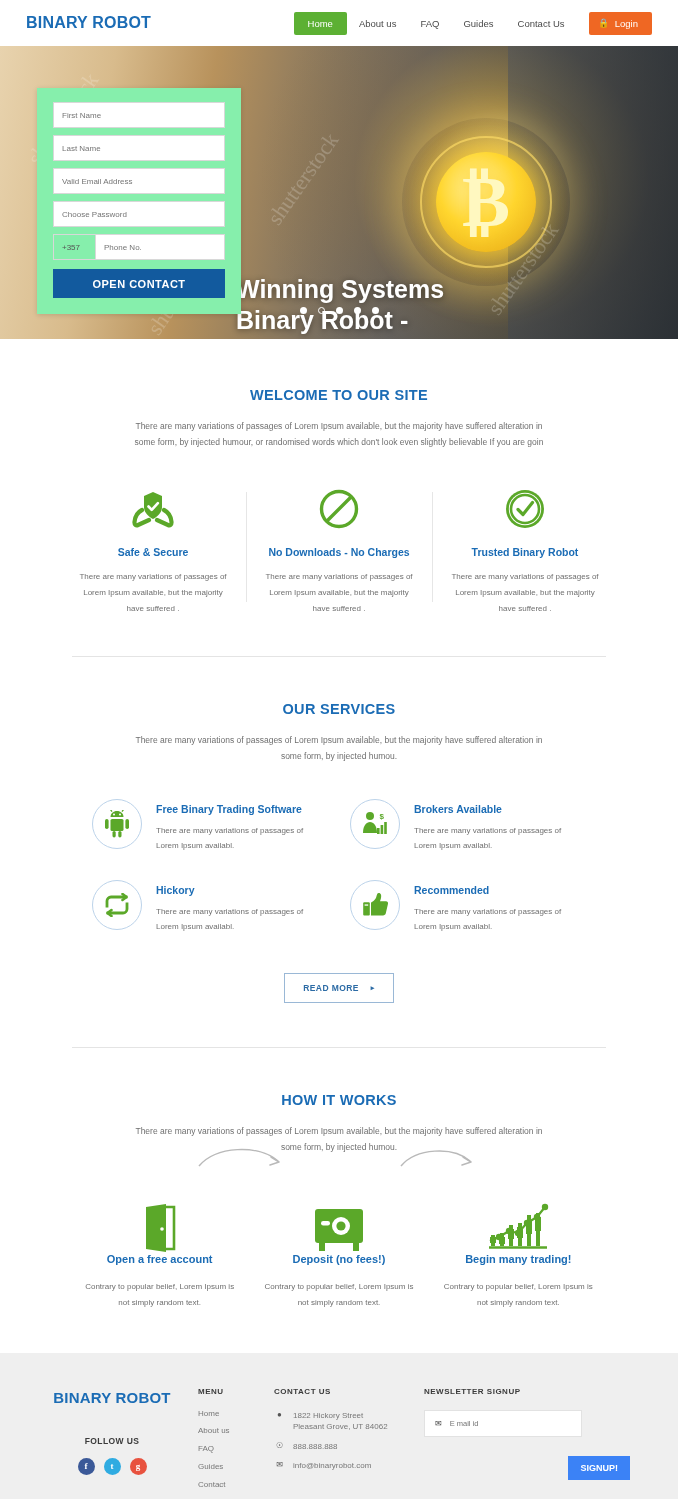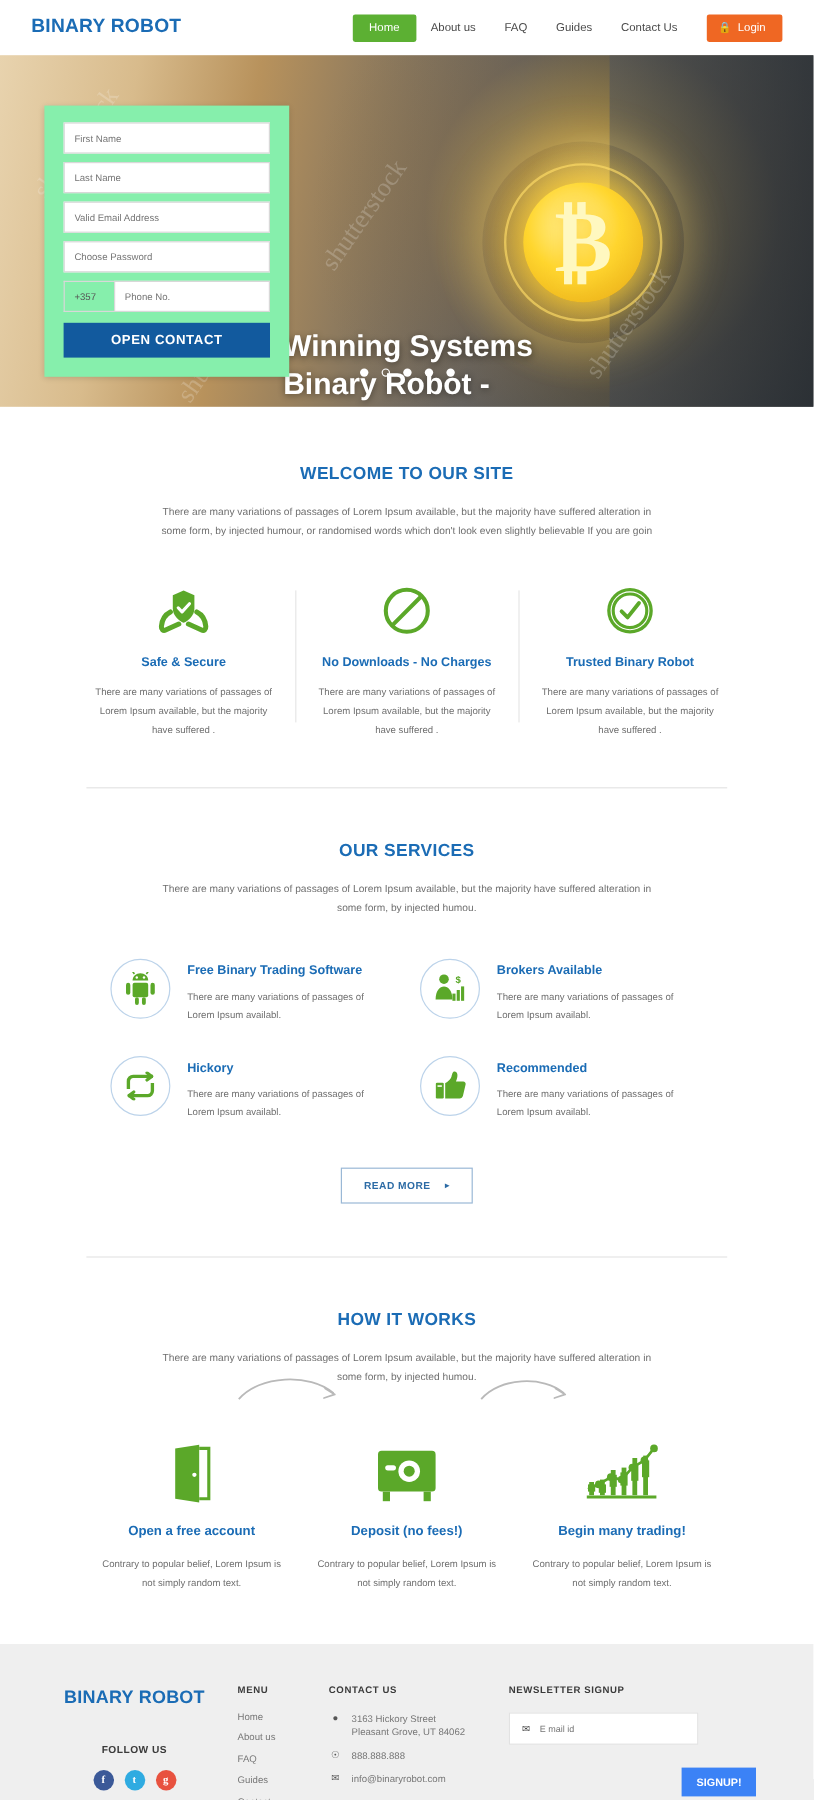--- a/index.html
+++ b/index.html
@@ -291,21 +291,21 @@
     margin-top: 36px;
     padding: 0 44px;
     position: relative;
   }
   .step { flex: 1; text-align: center; position: relative; }
   .step-ico { height: 62px; display:flex; align-items:flex-end; justify-content:center; }
   .step-title {
     color: #1b6cb5;
     font-size: 11px;
     font-weight: bold;
-    margin-top: 17px;
+    margin-top: 0;
   }
   .step-txt {
     font-size: 8px;
     color: #6f6f6f;
     line-height: 1.95;
     margin-top: 14px;
     padding: 0 12px;
   }
   .arrow1 { position:absolute; left: 196px; top: 1140px; }
   .arrow2 { position:absolute; left: 398px; top: 1142px; }
@@ -666,21 +666,21 @@
         <div class="fl">FAQ</div>
         <div class="fl">Guides</div>
         <div class="fl">Contact</div>
       </div>
 
       <div class="fc fc-contact">
         <div class="fh">CONTACT US</div>
         <div class="ci">
           <span class="ci-ico">●</span>
           <span class="ci-txt">
-            <span>3163 Hickory Street</span><br>
+            <span>1822 Hickory Street</span><br>
             <span>Pleasant Grove, UT 84062</span>
           </span>
         </div>
         <div class="ci">
           <span class="ci-ico">☉</span>
           <span class="ci-txt">888.888.888</span>
         </div>
         <div class="ci">
           <span class="ci-ico">✉</span>
           <span class="ci-txt">info@binaryrobot.com</span>

